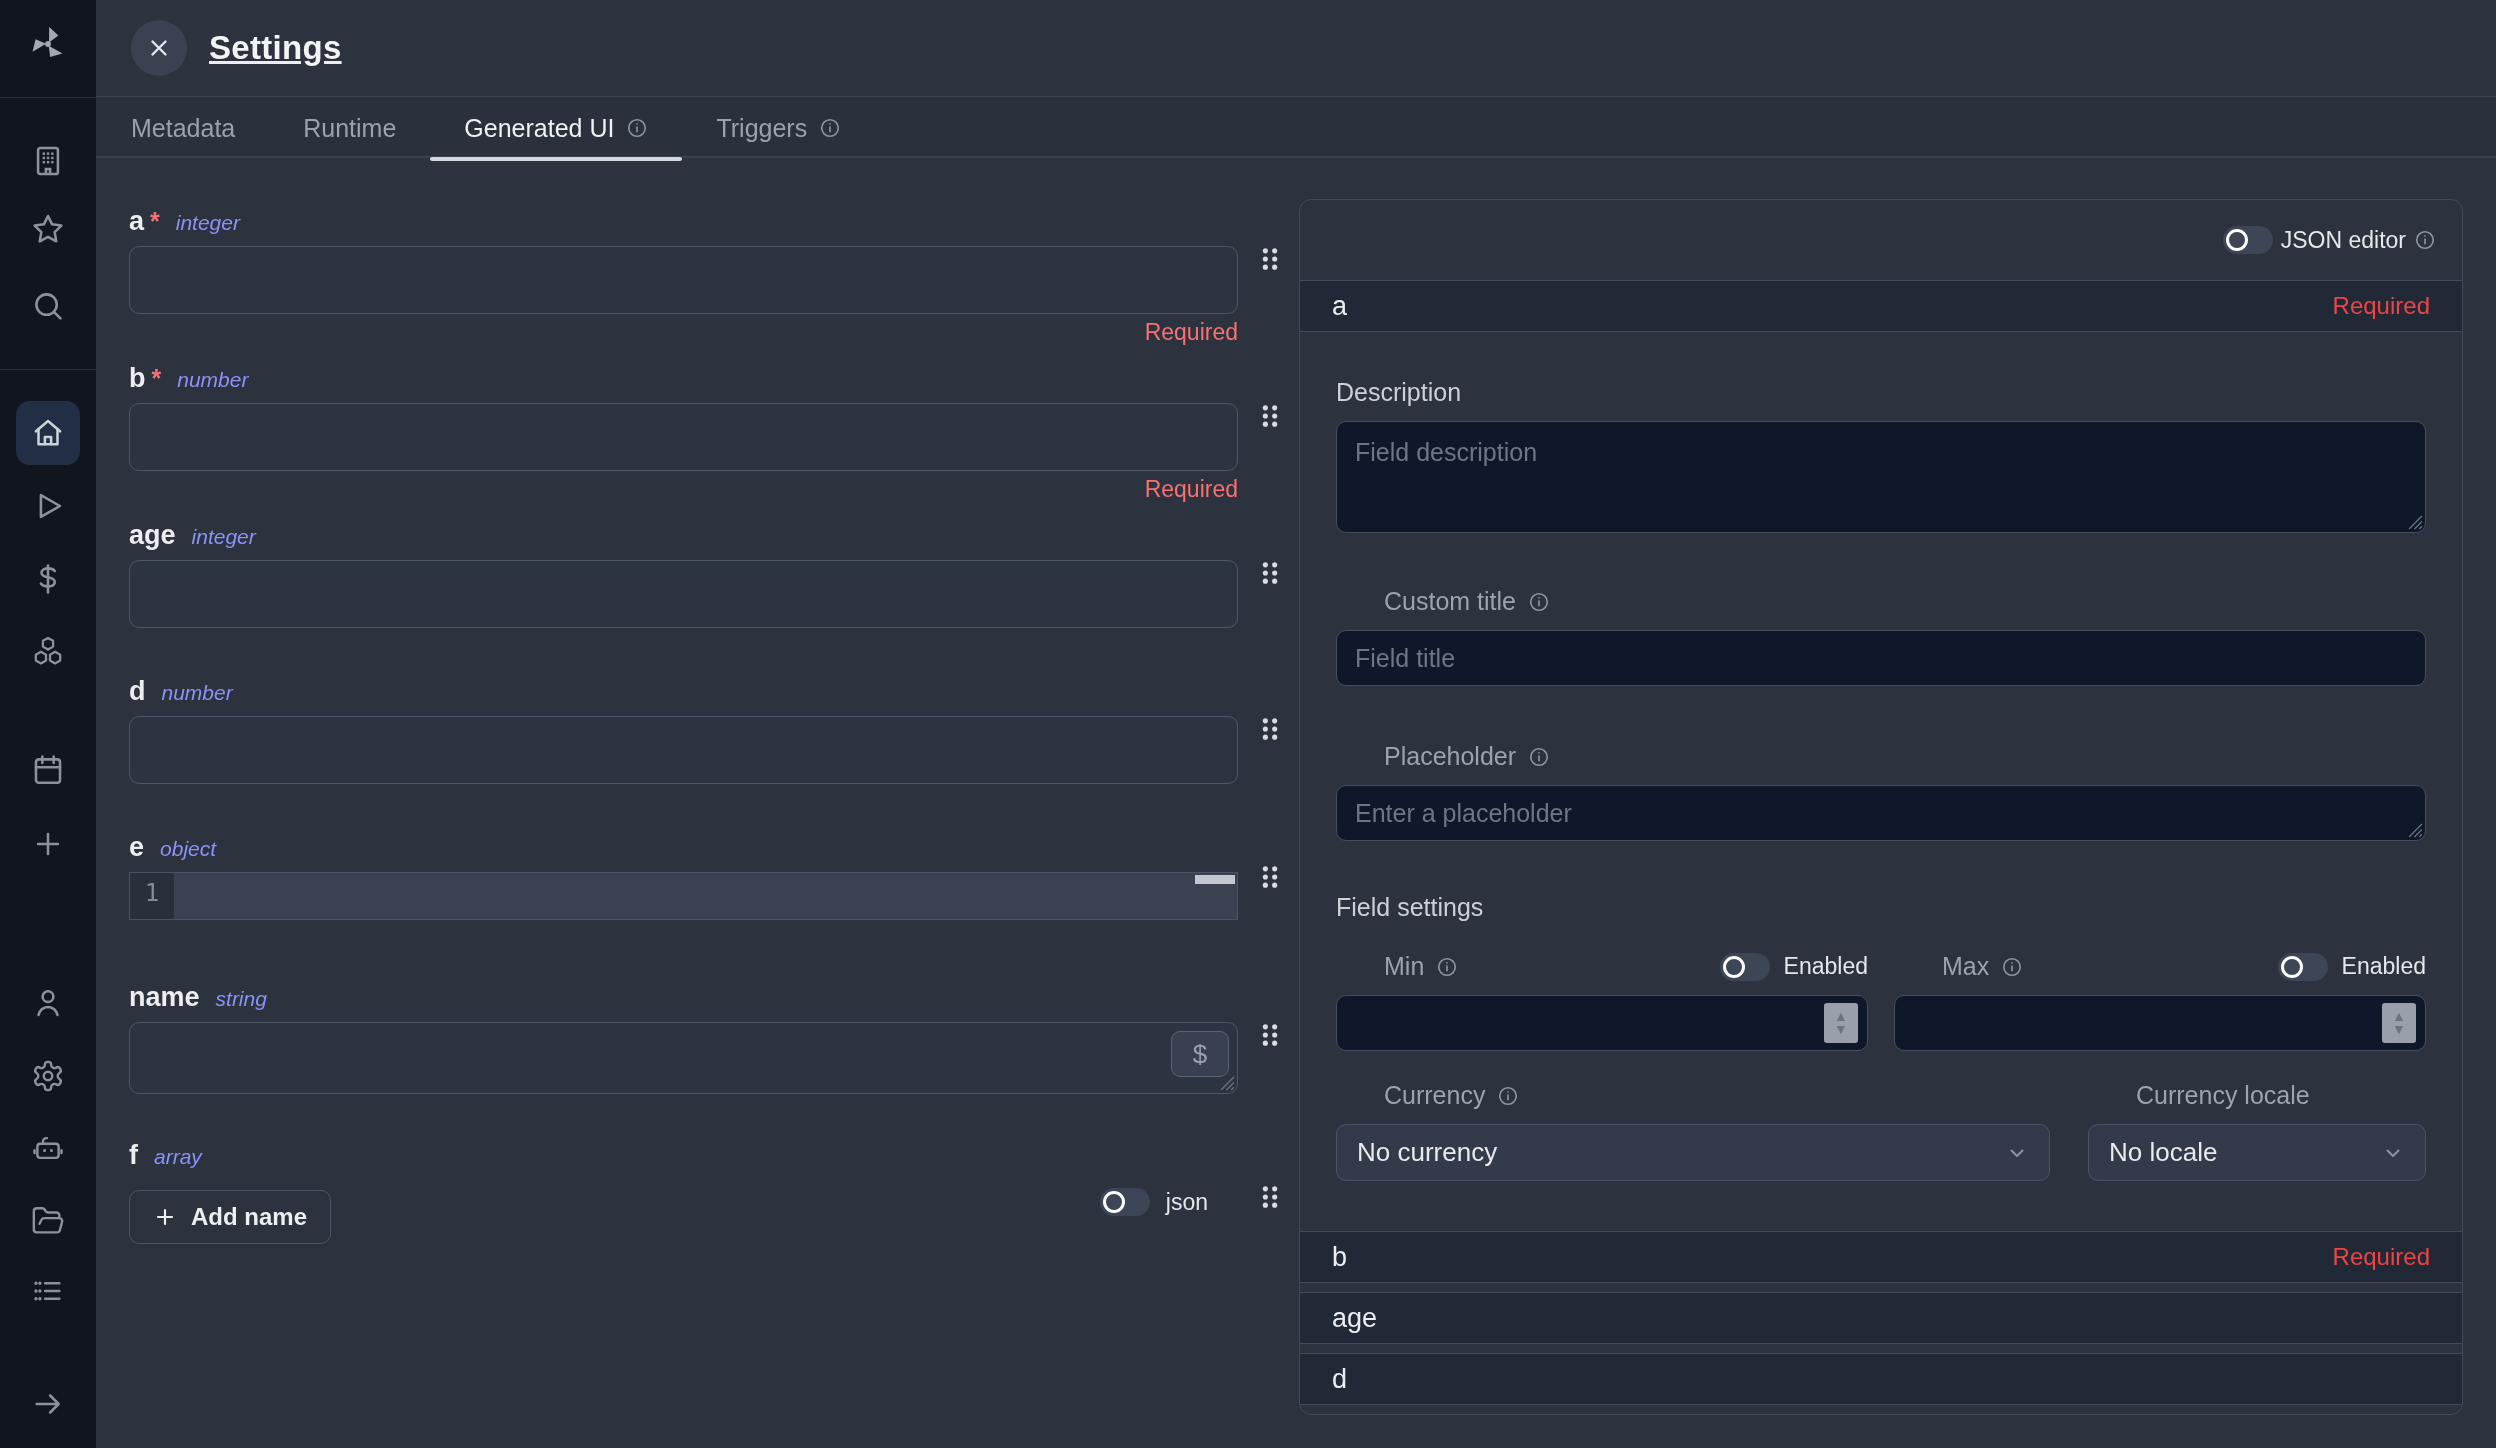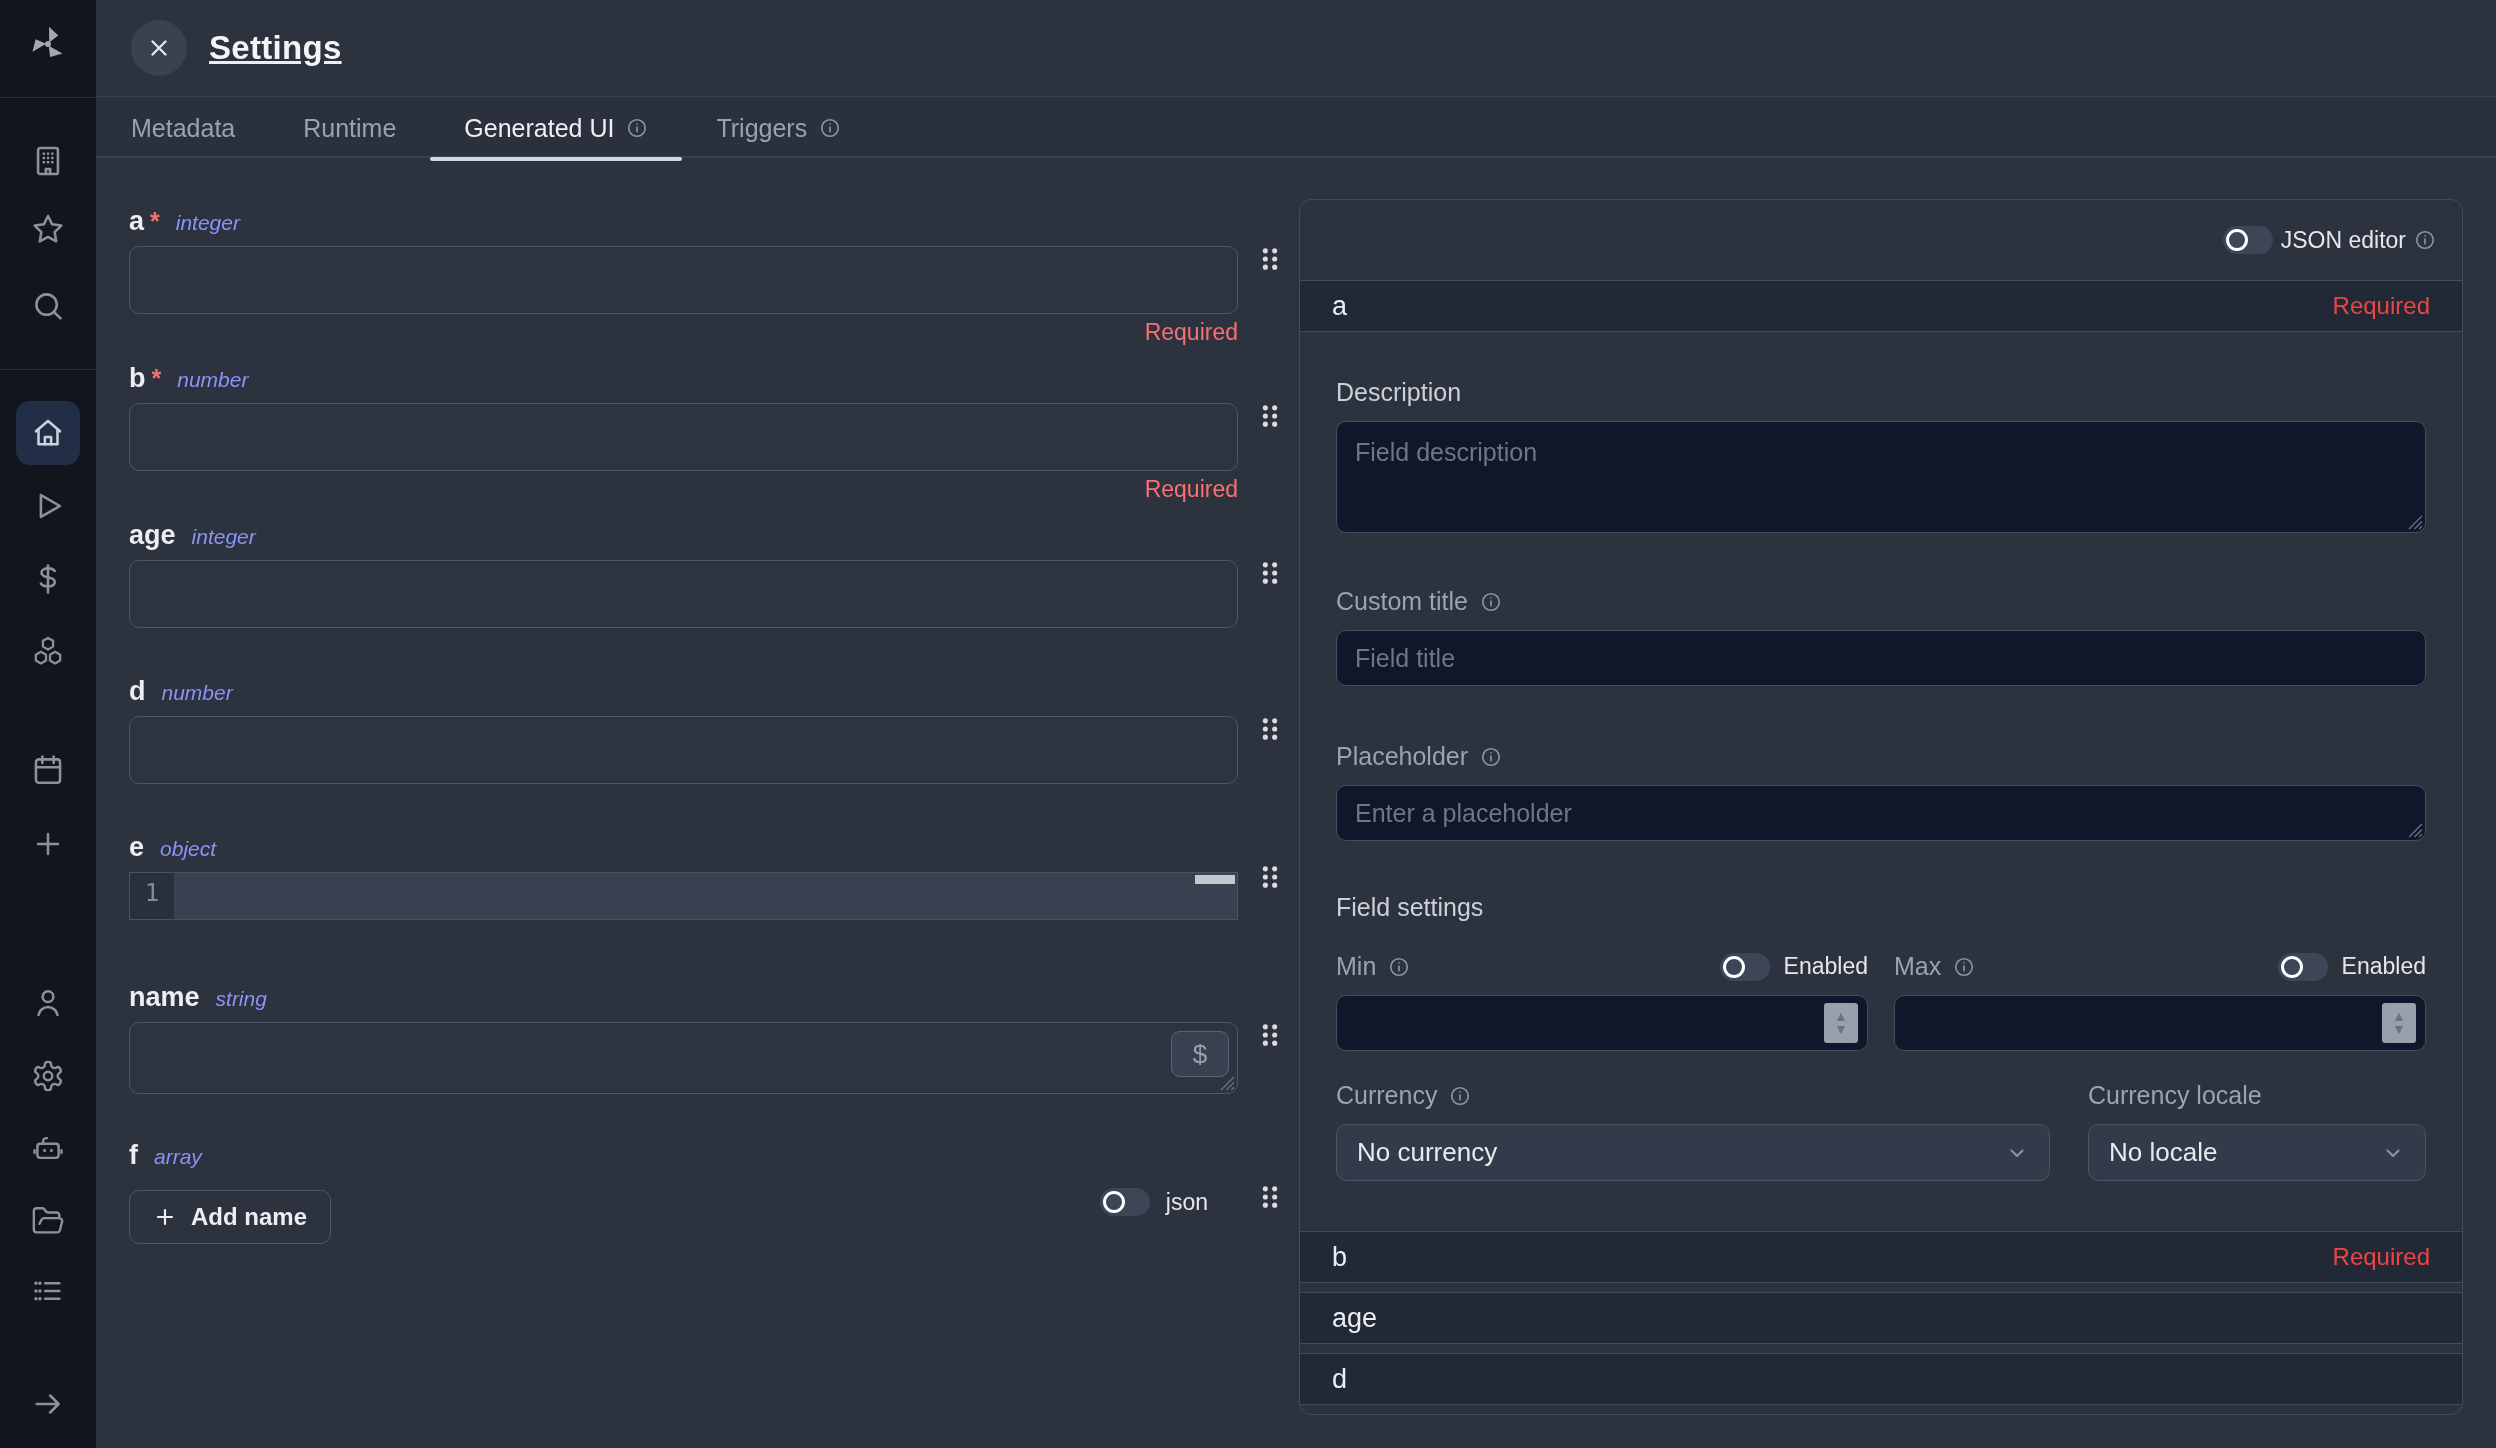--- a/index.html
+++ b/index.html
@@ -80,21 +80,21 @@
   .panel-toolbar { height:80px; display:flex; align-items:center; justify-content:flex-end; gap:8px; padding:0 26px; }
   .prow { background:#212836; height:52px; display:flex; align-items:center; justify-content:space-between;
           padding:0 32px; border-top:1px solid #434b5a; border-bottom:1px solid #434b5a; cursor:pointer; }
   .prow-name { font-size:27px; color:#eceef1; }
   .prow-req { font-size:24px; color:#ef4444; }
   .prow-gap { height:9px; }
   .prow.partial { height:34px; border-bottom:none; }
 
   .pbody { padding:46px 36px 0; }
   .plabel { font-size:25px; color:#ccd1d8; display:flex; align-items:center; gap:12px; }
-  .plabel.muted { color:#9aa3ae; }
+  .plabel.muted { color:#9aa3ae;margin-left:48px; }
   .pinput, .ptext { width:100%; background:#0f172a; border:1px solid #454e5e; border-radius:10px;
             color:#eceef1; font-size:25px; padding:10px 18px; outline:none; resize:none; display:block;
             font-family:"Liberation Sans",sans-serif; }
   .pinput::placeholder, .ptext::placeholder, .tinput::placeholder { color:#6f7683; }
   .ptext { height:112px; padding-top:16px; }
   .pinput { height:56px; }
   .sec-gap-sm { height:14px; } .sec-gap2 { height:30px; }
 
   .minmax { display:grid; grid-template-columns:1fr 1fr; column-gap:26px; }
   .mm-head { display:flex; align-items:center; justify-content:space-between; margin-bottom:14px; }

